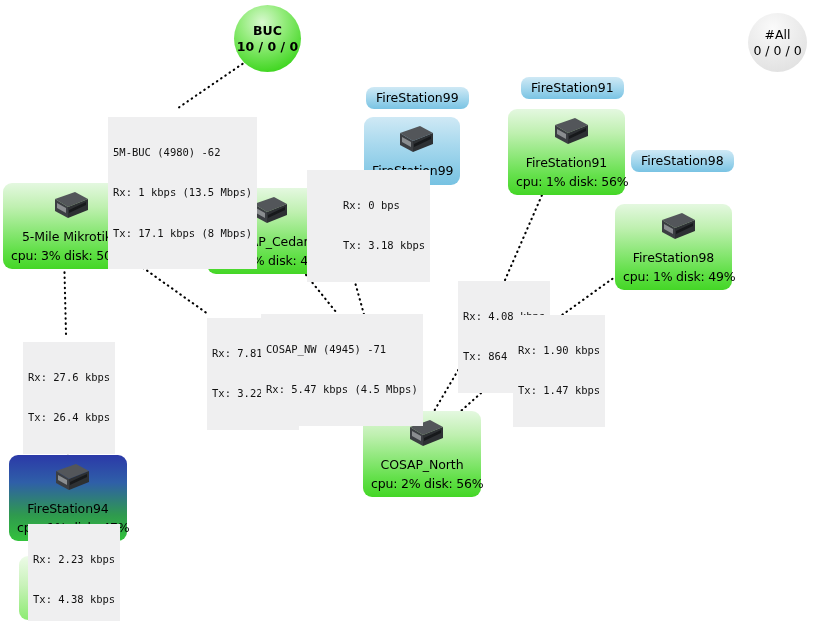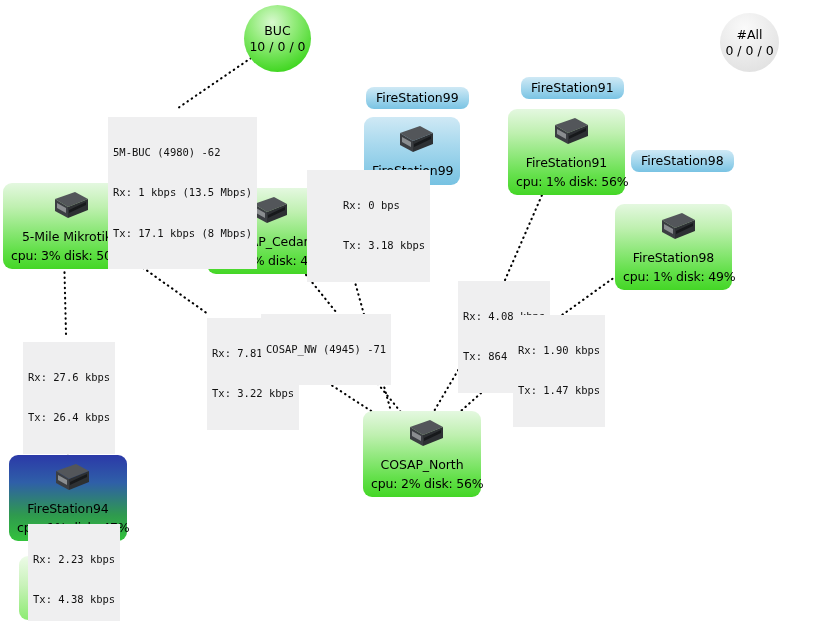--- a/index.html
+++ b/index.html
@@ -144,26 +144,26 @@
       <line x1="658" y1="246" x2="562" y2="315"></line>
       <line x1="538" y1="342" x2="452" y2="419"></line>
 
       <line x1="68" y1="520" x2="68" y2="518"></line>
     </g>
     <g stroke="#000000" stroke-width="3.2" fill="none">
       <line x1="68" y1="541" x2="68" y2="559"></line>
     </g>
   </svg>
 
-  <div class="circle green" style="left:244px; top:5px; width:67px; height:67px;">
+  <div class="circle green" style="left:234px; top:5px; width:67px; height:67px;font-weight:bold;">
     <span class="cline">BUC</span>
     <span class="cline">10 / 0 / 0</span>
   </div>
 
-  <div class="circle grey" style="left:720px; top:13px; width:59px; height:59px;">
+  <div class="circle grey" style="left:748px; top:13px; width:59px; height:59px;">
     <span class="cline">#All</span>
     <span class="cline">0 / 0 / 0</span>
   </div>
 
   <div class="pill" style="left:366px; top:87px;">
     <span>FireStation99</span>
   </div>
   <div class="pill" style="left:521px; top:77px;">
     <span>FireStation91</span>
   </div>
@@ -297,20 +297,21 @@
     <span class="l">Tx: 26.4 kbps</span>
   </div>
 
   <div class="elabel" style="left:207px; top:318px;">
     <span class="l">Rx: 7.81 kbps</span>
     <span class="l">Tx: 3.22 kbps</span>
   </div>
 
   <div class="elabel" style="left:261px; top:314px;">
     <span class="l">COSAP_NW (4945) -71</span>
+    <span class="l">Rx: 5.47 kbps (4.5 Mbps)</span>
   </div>
 
   <div class="elabel" style="left:458px; top:281px;">
     <span class="l">Rx: 4.08 kbps</span>
     <span class="l">Tx: 864 bps</span>
   </div>
 
   <div class="elabel" style="left:513px; top:315px;">
     <span class="l">Rx: 1.90 kbps</span>
     <span class="l">Tx: 1.47 kbps</span>

